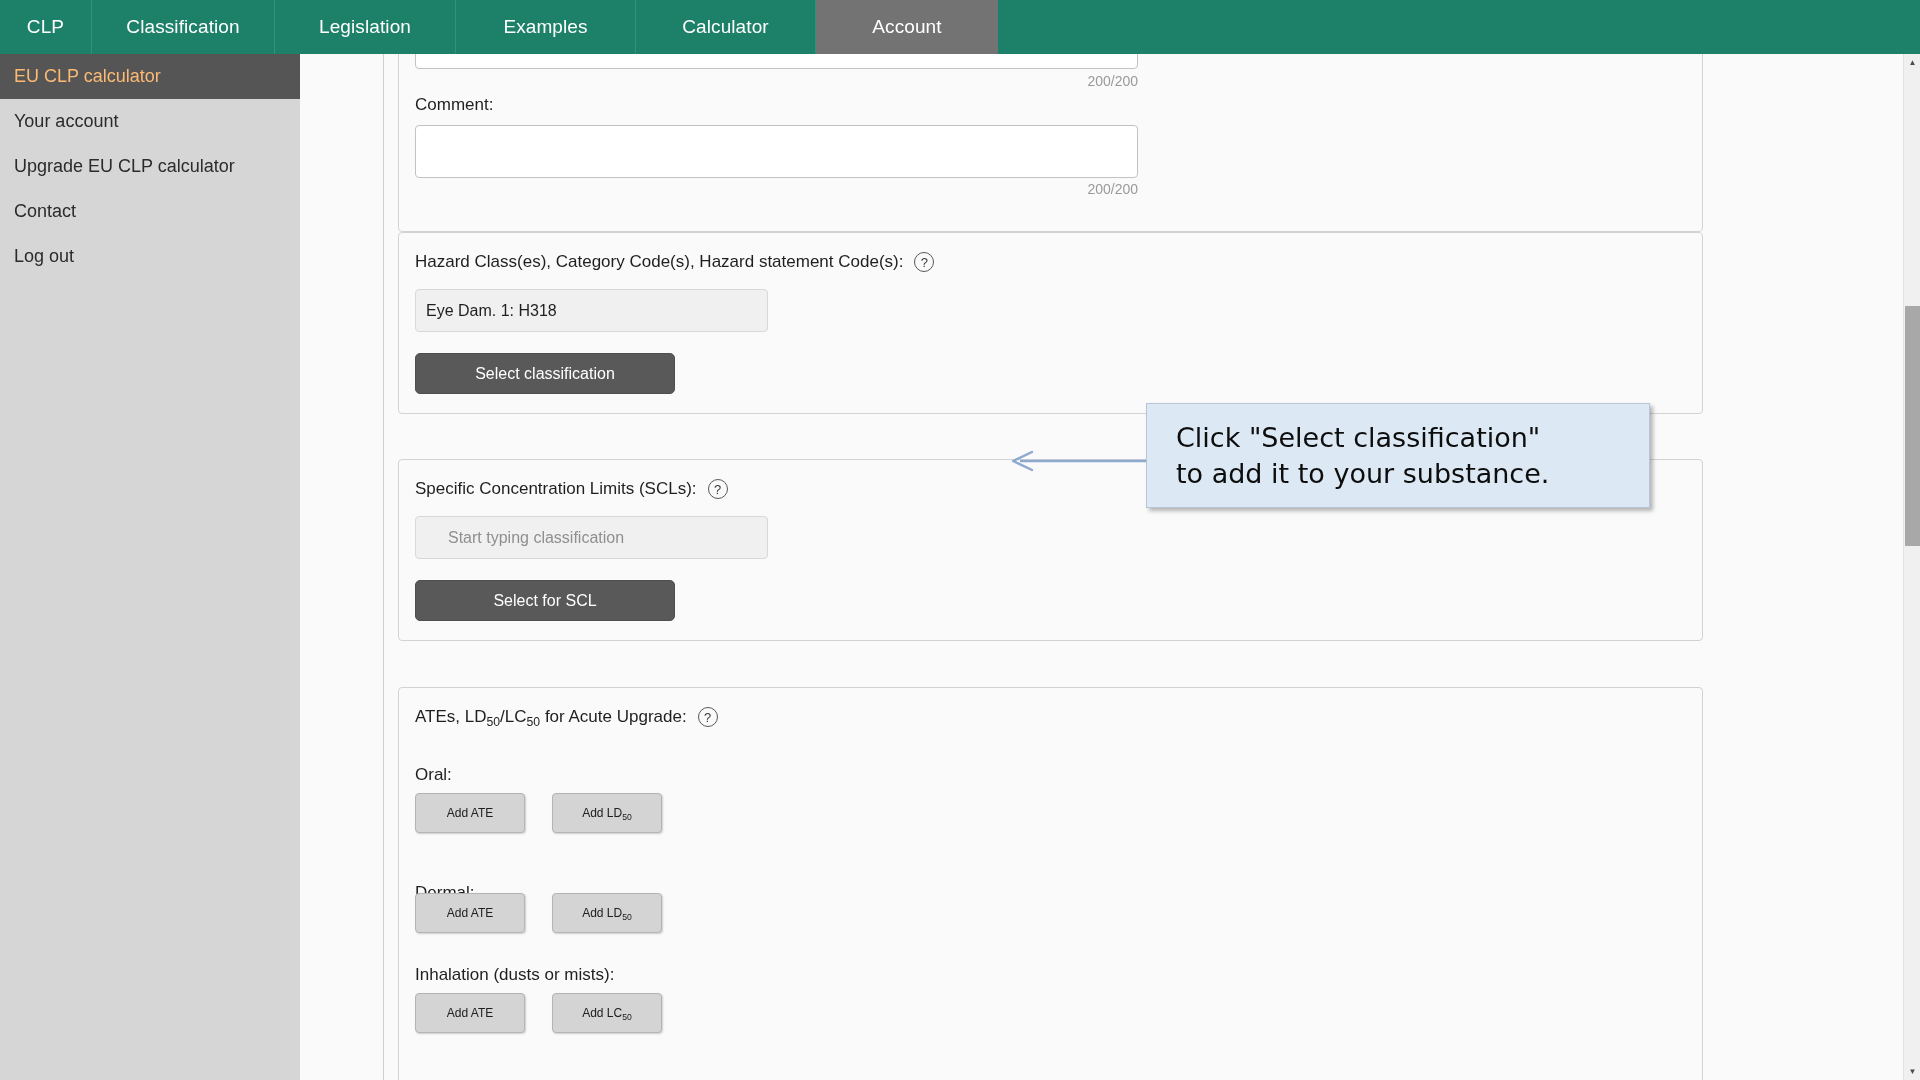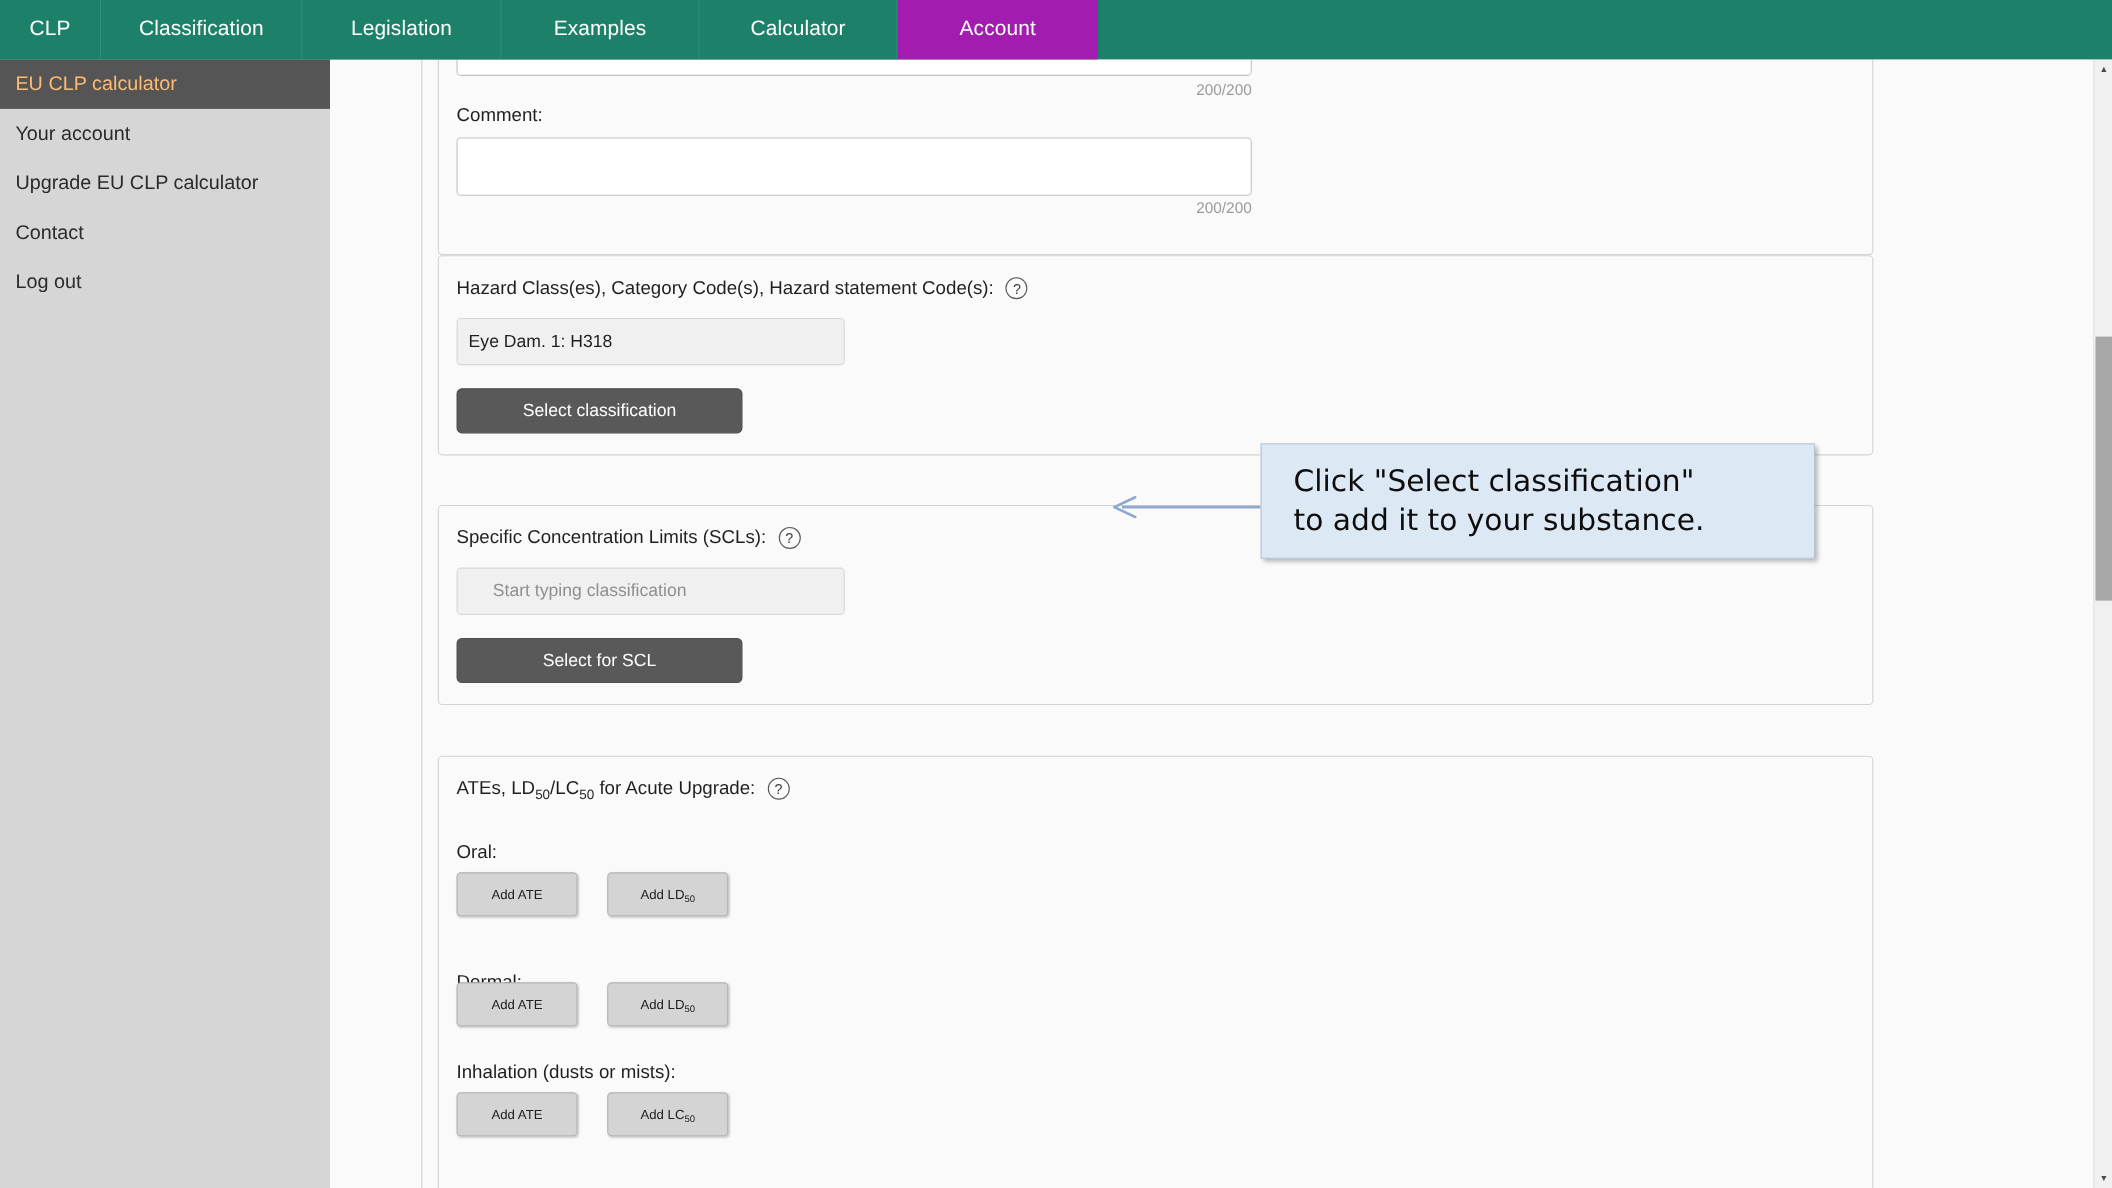--- a/index.html
+++ b/index.html
@@ -25,21 +25,21 @@
     align-items: center;
     justify-content: center;
     color: #ffffff;
     font-size: 19px;
     letter-spacing: .1px;
     border-right: 1px solid #2d937b;
     background: #1d8068;
     cursor: pointer;
     white-space: nowrap;
   }
-  .nav-item.active { background: #a21caf; }
+  .nav-item.active { background: #737373; }
   #nav-clp          { width: 92px; }
   #nav-class        { width: 183px; }
   #nav-legis        { width: 181px; align-items: center; }
   #nav-examples     { width: 180px; }
   #nav-calculator   { width: 180px; }
   #nav-account      { width: 182px; border-right: none; }
 
   
   #sidebar {
     position: absolute;

